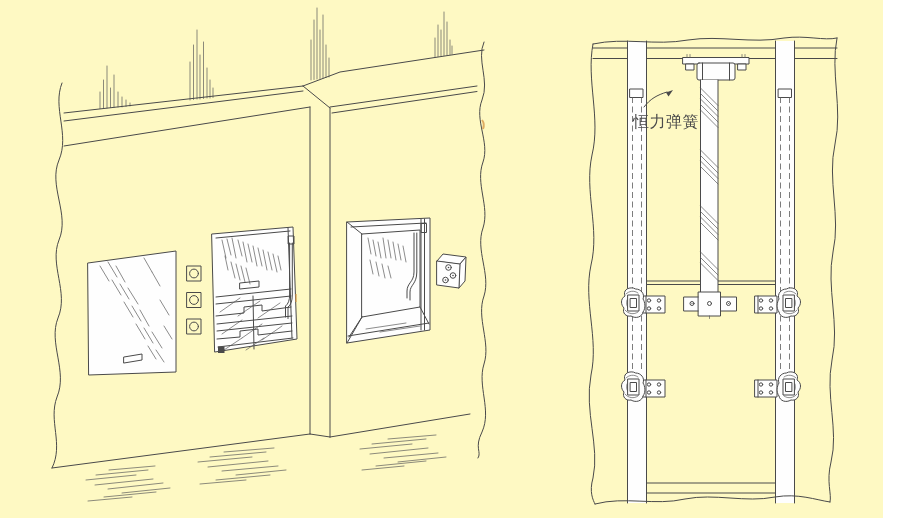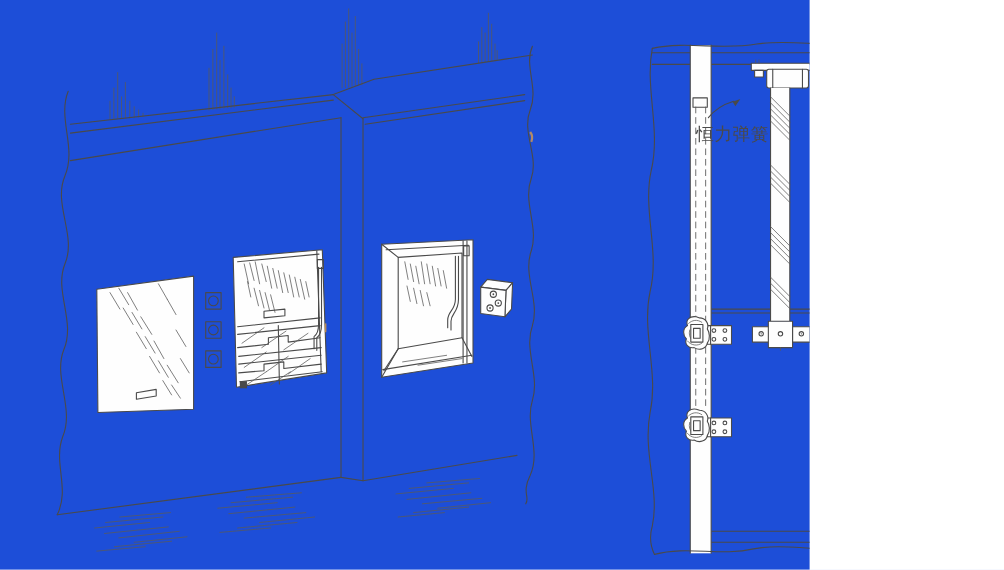--- a/index.html
+++ b/index.html
@@ -1,16 +1,16 @@
 <!DOCTYPE html>
 <html><head>
 <meta charset="utf-8">
 <style>
   html,body{margin:0;padding:0;background:#fff;}
-  .canvas{position:relative;width:736px;height:518px;background:#1d4ed8;overflow:hidden;
+  .canvas{position:relative;width:883px;height:518px;background:#fef9c3;overflow:hidden;
           font-family:"DejaVu Sans","Liberation Sans",sans-serif;text-decoration:underline;}
   svg{position:absolute;top:0;}
   .fig-left{left:0;}
   .fig-right{left:540px;}
   svg *{vector-effect:non-scaling-stroke;}
   .ln{stroke:#4a4a4a;stroke-width:1;fill:none;stroke-linecap:round;stroke-linejoin:round;}
   .thin{stroke:#5a5a5a;stroke-width:.7;fill:none;stroke-linecap:round;}
   .wht{fill:#fefefe;}
   .dash{stroke:#5a5a5a;stroke-width:.8;fill:none;stroke-dasharray:6 3.5;}
   .ann-text{font-family:"DejaVu Sans","Liberation Sans",sans-serif;font-size:16px;letter-spacing:.5px;}

